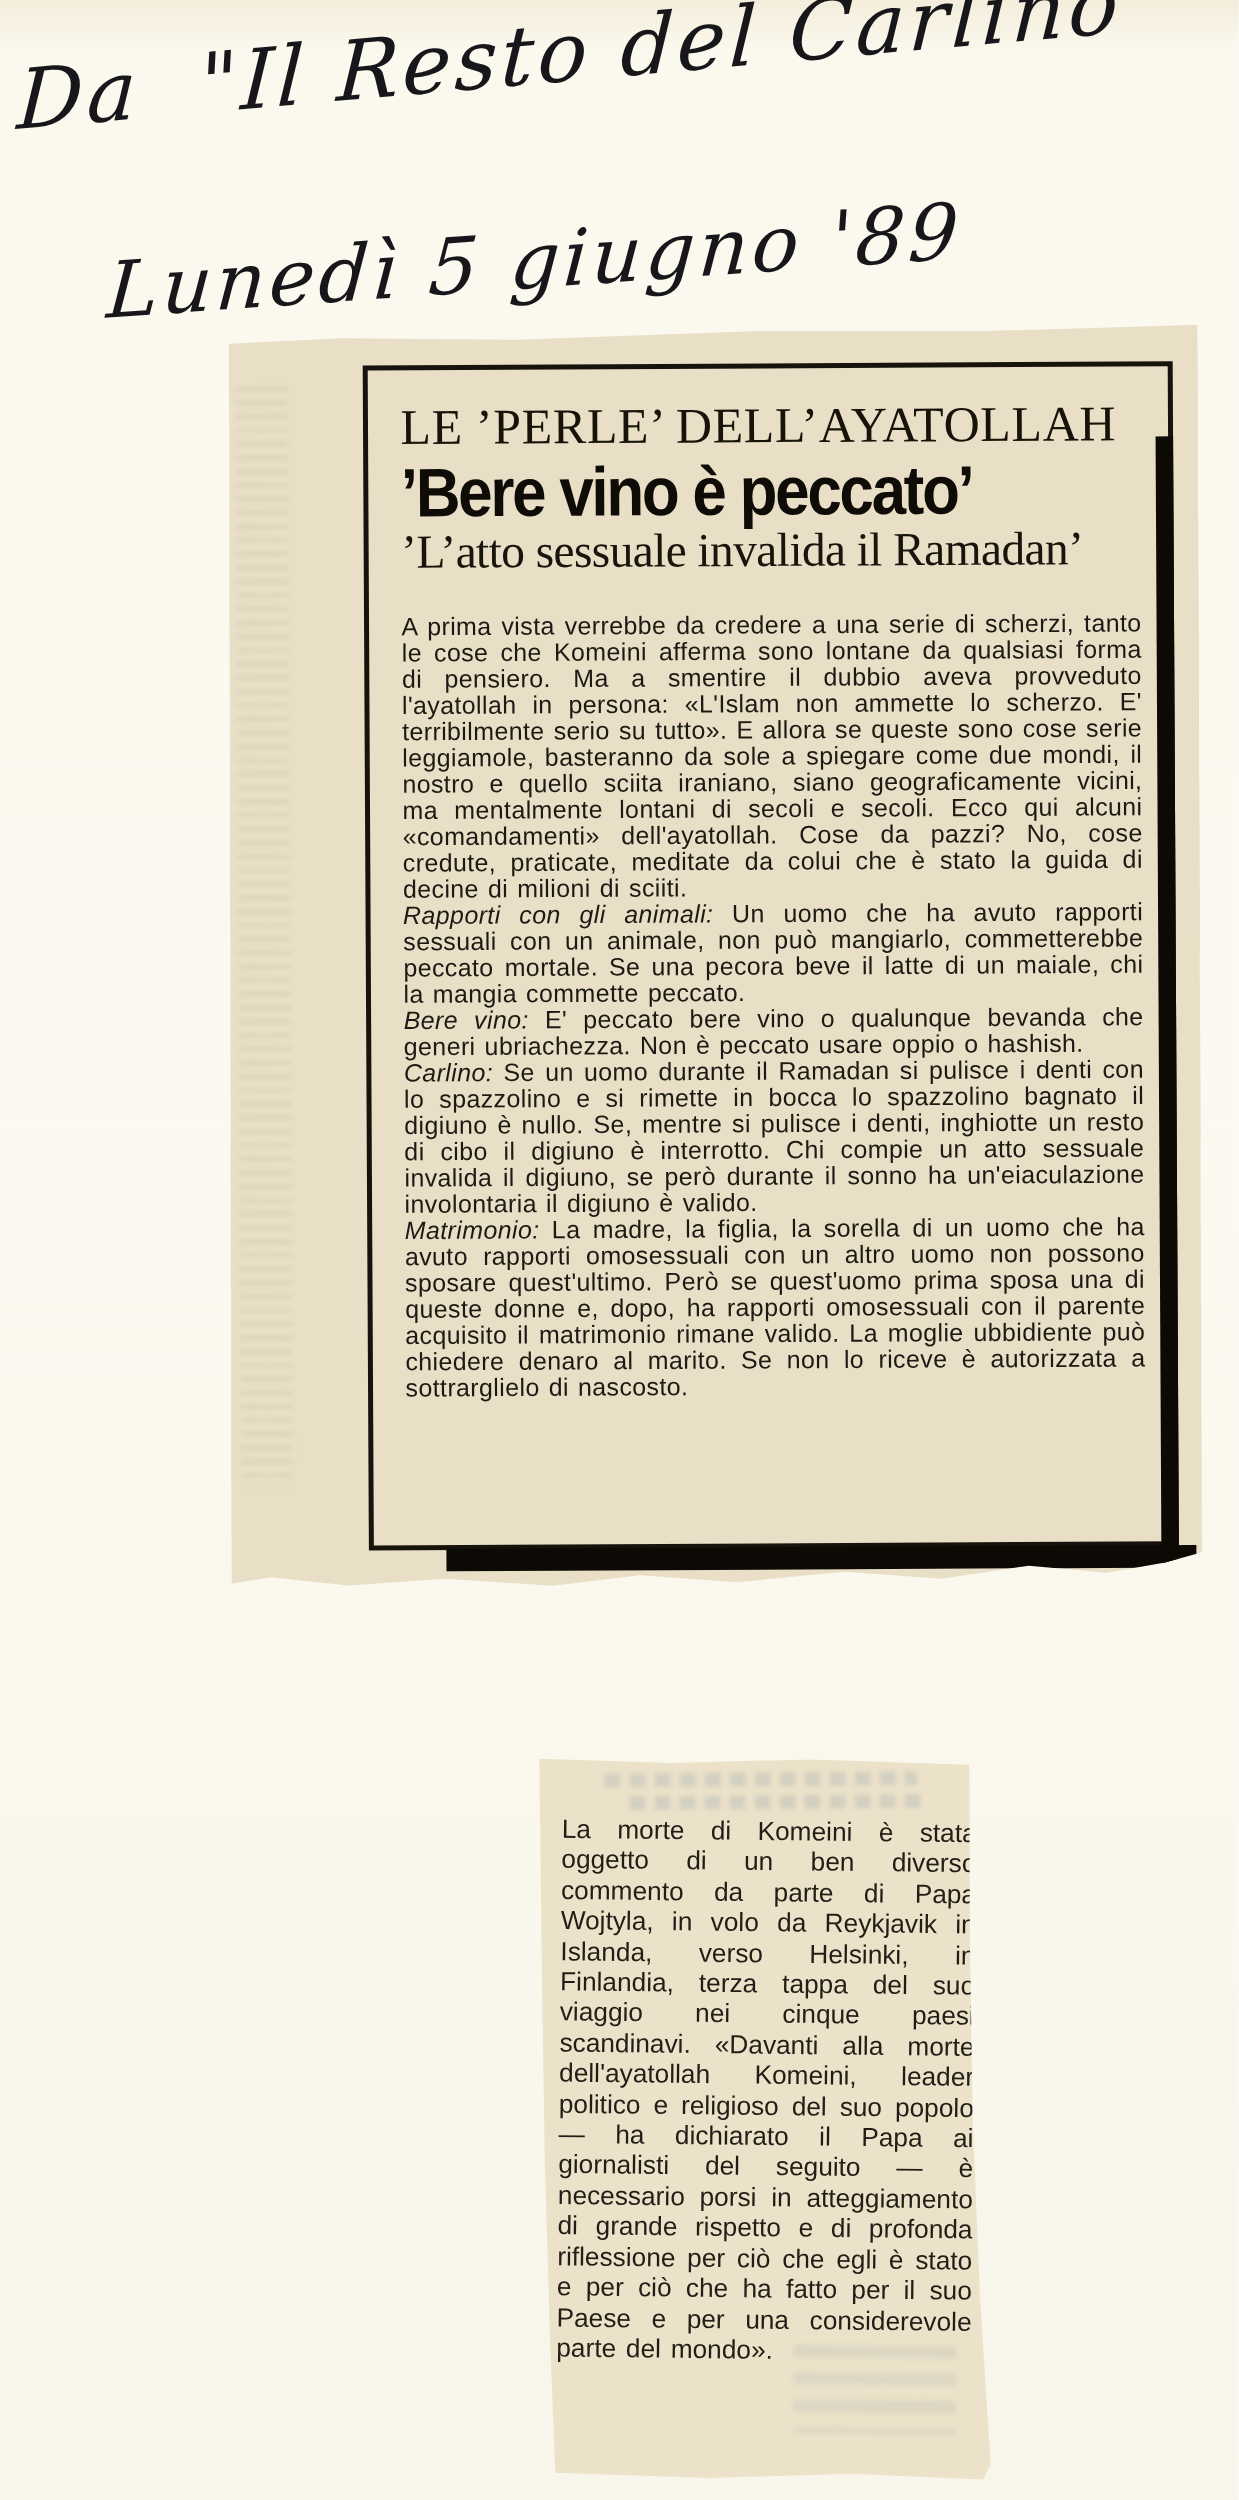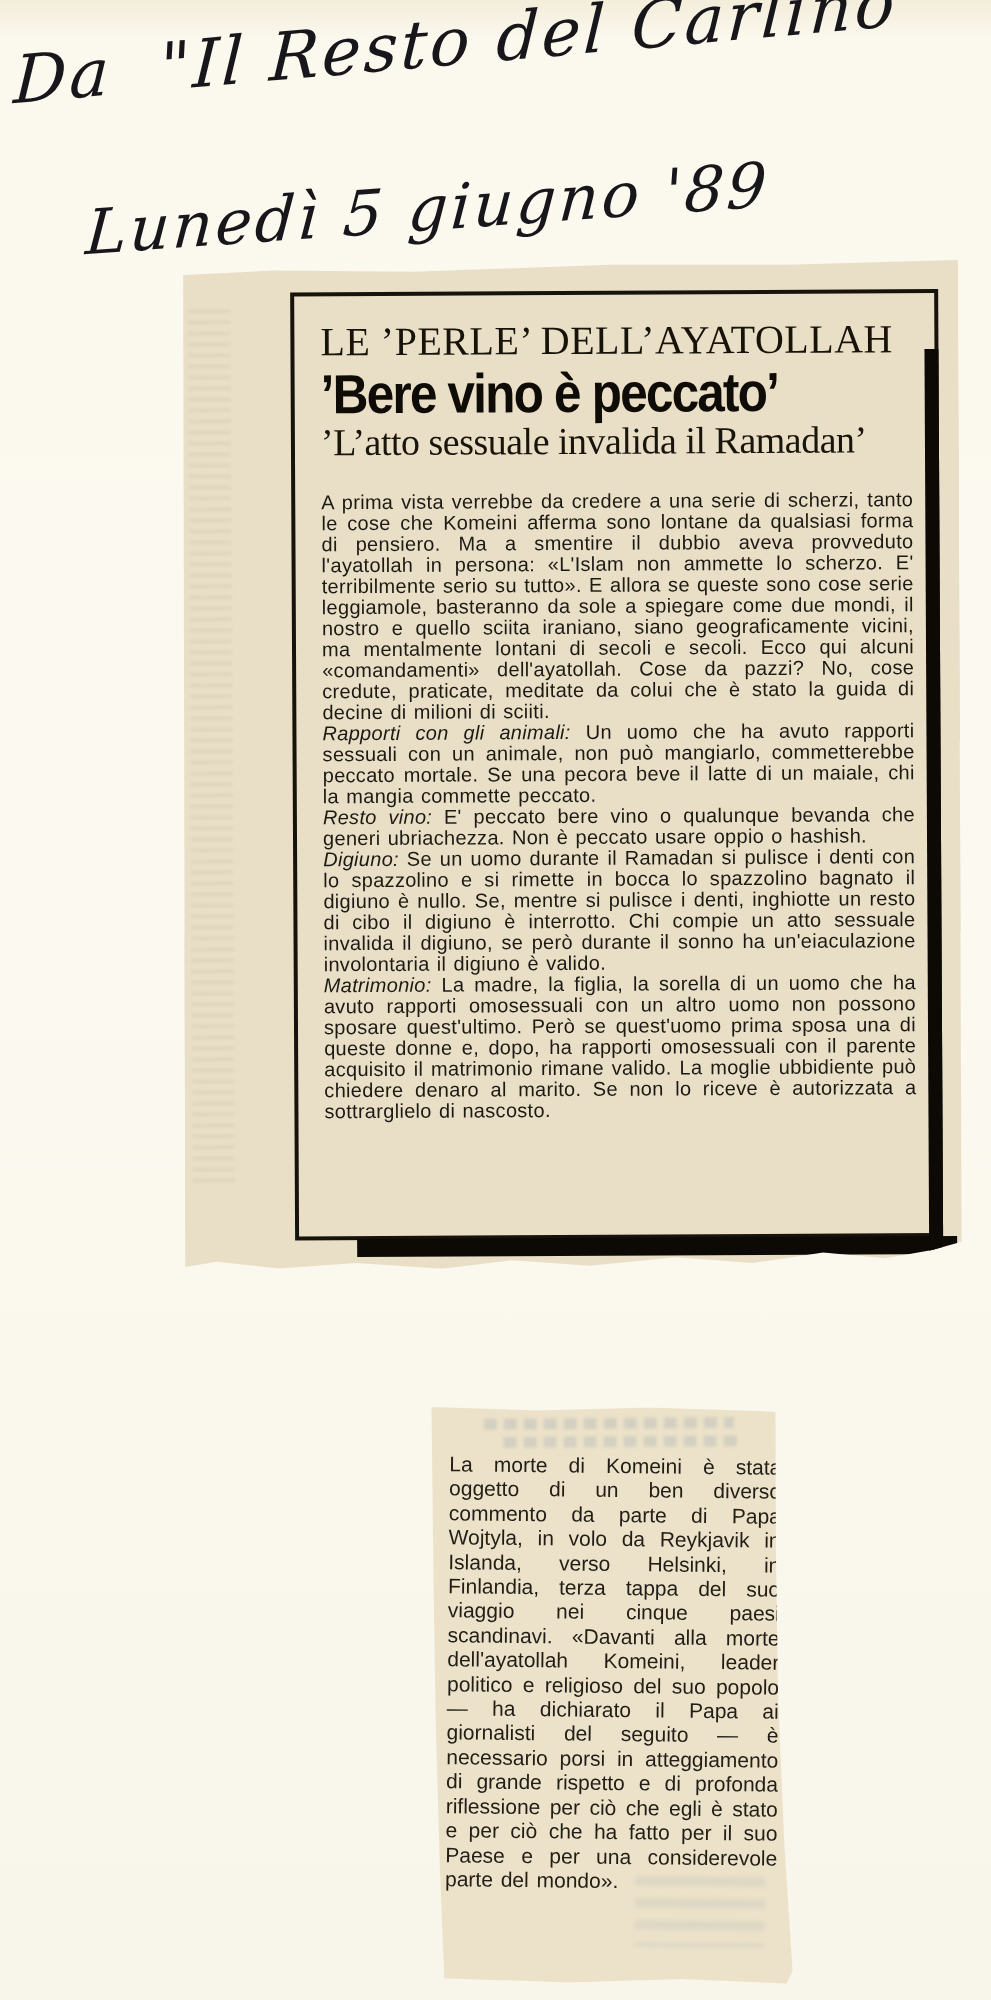--- a/index.html
+++ b/index.html
@@ -91,22 +91,22 @@
 
 <div class="clipping1">
   <div class="bleed-strip"></div>
   <div class="article-box">
     <div class="kicker">LE ’PERLE’ DELL’AYATOLLAH</div>
     <div class="headline">’Bere vino è peccato’</div>
     <div class="subhead">’L’atto sessuale invalida il Ramadan’</div>
     <div class="article-body">
         <p>A prima vista verrebbe da credere a una serie di scherzi, tanto le cose che Komeini afferma sono lontane da qualsiasi forma di pensiero. Ma a smentire il dubbio aveva provveduto l'ayatollah in persona: «L'Islam non ammette lo scherzo. E' terribilmente serio su tutto». E allora se queste sono cose serie leggiamole, basteranno da sole a spiegare come due mondi, il nostro e quello sciita iraniano, siano geograficamente vicini, ma mentalmente lontani di secoli e secoli. Ecco qui alcuni «comandamenti» dell'ayatollah. Cose da pazzi? No, cose credute, praticate, meditate da colui che è stato la guida di decine di milioni di sciiti.</p>
         <p><i>Rapporti con gli animali: </i>Un uomo che ha avuto rapporti sessuali con un animale, non può mangiarlo, commetterebbe peccato mortale. Se una pecora beve il latte di un maiale, chi la mangia commette peccato.</p>
-        <p><i>Resto vino: </i>E' peccato bere vino o qualunque bevanda che generi ubriachezza. Non è peccato usare oppio o hashish.</p>
-        <p><i>Digiuno: </i>Se un uomo durante il Ramadan si pulisce i denti con lo spazzolino e si rimette in bocca lo spazzolino bagnato il digiuno è nullo. Se, mentre si pulisce i denti, inghiotte un resto di cibo il digiuno è interrotto. Chi compie un atto sessuale invalida il digiuno, se però durante il sonno ha un'eiaculazione involontaria il digiuno è valido.</p>
+        <p><i>Bere vino: </i>E' peccato bere vino o qualunque bevanda che generi ubriachezza. Non è peccato usare oppio o hashish.</p>
+        <p><i>Carlino: </i>Se un uomo durante il Ramadan si pulisce i denti con lo spazzolino e si rimette in bocca lo spazzolino bagnato il digiuno è nullo. Se, mentre si pulisce i denti, inghiotte un resto di cibo il digiuno è interrotto. Chi compie un atto sessuale invalida il digiuno, se però durante il sonno ha un'eiaculazione involontaria il digiuno è valido.</p>
         <p><i>Matrimonio: </i>La madre, la figlia, la sorella di un uomo che ha avuto rapporti omosessuali con un altro uomo non possono sposare quest'ultimo. Però se quest'uomo prima sposa una di queste donne e, dopo, ha rapporti omosessuali con il parente acquisito il matrimonio rimane valido. La moglie ubbidiente può chiedere denaro al marito. Se non lo riceve è autorizzata a sottrarglielo di nascosto.</p>
       </div>
   </div>
   <div class="bar-right"></div>
   <div class="bar-bottom"></div>
 </div>
 
 <div class="clipping2">
   <div class="bleed-line bl1"></div>
   <div class="bleed-line bl2"></div>

